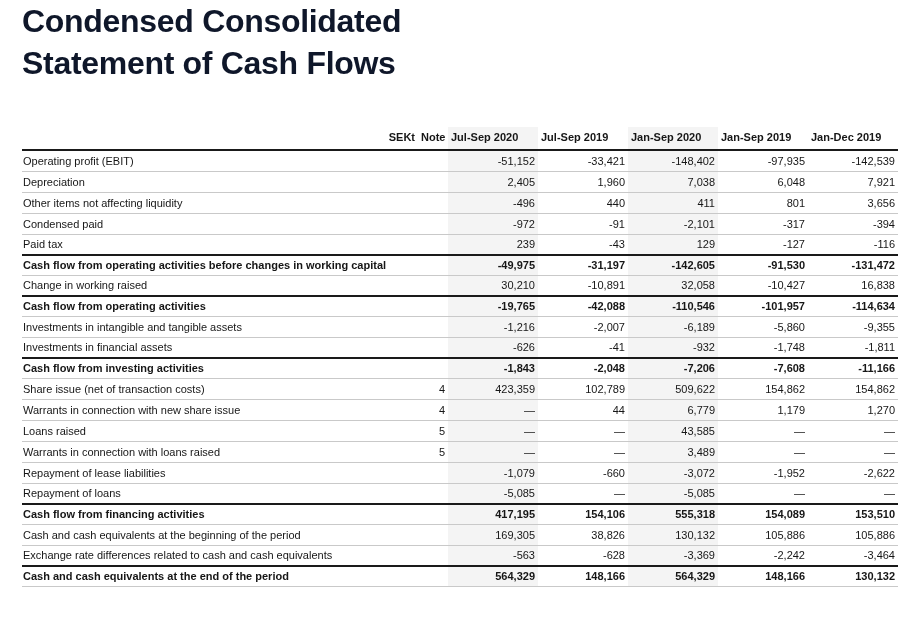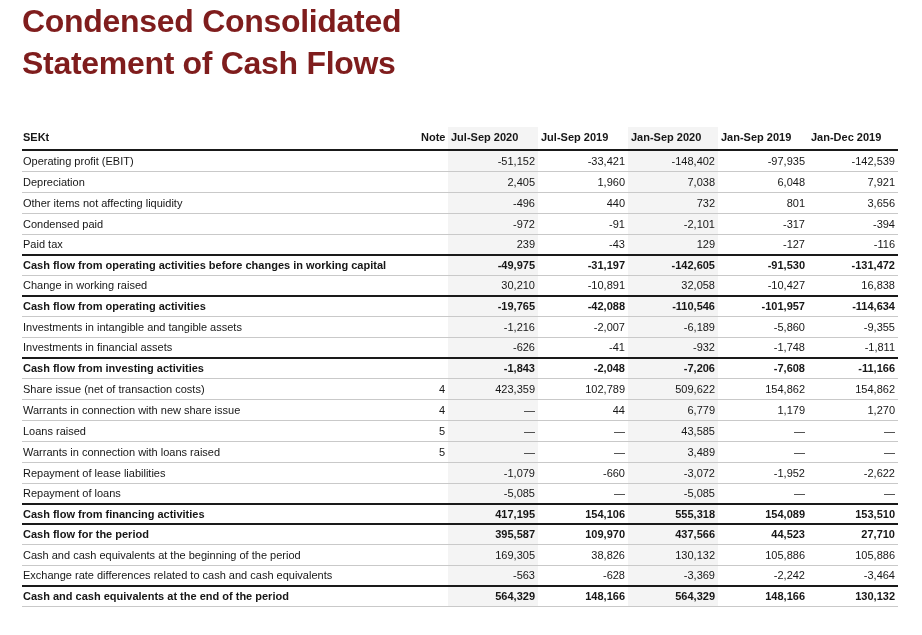--- a/index.html
+++ b/index.html
@@ -10,40 +10,40 @@
   }
   *{box-sizing:border-box;}
   html,body{margin:0;padding:0;}
   body{
     width:922px;height:635px;background:#ffffff;
     font-family:"Liberation Sans",sans-serif;color:var(--text);
   }
   .page{position:relative;width:922px;height:635px;overflow:hidden;background:#fff;}
   .title{
     position:absolute;left:22px;top:0px;margin:0;
-    font-size:32px;line-height:42px;font-weight:700;color:#7f1d1d;
+    font-size:32px;line-height:42px;font-weight:700;color:#0f172a;
     max-width:500px;letter-spacing:-0.3px;
   }
   table.cashflow{
     position:absolute;left:22px;top:127px;width:876px;
     border-collapse:collapse;table-layout:fixed;
   }
   col.c-label{width:396px;}
   col.c-note{width:30px;}
   col.c-period{width:90px;}
   th,td{
     font-size:11px;height:21px;padding:0 3px;
     vertical-align:middle;white-space:nowrap;overflow:hidden;
   }
   thead th{
     font-weight:700;text-align:left;height:23px;
     vertical-align:bottom;padding-bottom:6px;
     border-bottom:2px solid var(--section-border);
   }
-  thead th.label-head{text-align:left;padding-left:1px;}
+  thead th.label-head{text-align:right;padding-left:1px;}
   tbody td{border-top:1px solid var(--row-border);}
   tbody tr:first-child td{border-top:none;}
   tbody tr.total-row td{font-weight:700;border-top:2px solid var(--section-border);height:20px;}
   tbody tr:last-child td{border-bottom:1px solid var(--row-border);}
   td.label-cell{text-align:left;padding-left:1px;}
   td.note-cell,td.num-cell{text-align:right;}
   .shaded{background:var(--shade);}
 </style>
 </head>
 <body>
@@ -89,21 +89,21 @@
           <td class="num-cell">1,960</td>
           <td class="num-cell shaded">7,038</td>
           <td class="num-cell">6,048</td>
           <td class="num-cell">7,921</td>
         </tr>
         <tr>
           <td class="label-cell">Other items not affecting liquidity</td>
           <td class="note-cell"></td>
           <td class="num-cell shaded">-496</td>
           <td class="num-cell">440</td>
-          <td class="num-cell shaded">732</td>
+          <td class="num-cell shaded">411</td>
           <td class="num-cell">801</td>
           <td class="num-cell">3,656</td>
         </tr>
         <tr>
           <td class="label-cell">Condensed paid</td>
           <td class="note-cell"></td>
           <td class="num-cell shaded">-972</td>
           <td class="num-cell">-91</td>
           <td class="num-cell shaded">-2,101</td>
           <td class="num-cell">-317</td>
@@ -228,29 +228,20 @@
         </tr>
         <tr class="total-row">
           <td class="label-cell">Cash flow from financing activities</td>
           <td class="note-cell"></td>
           <td class="num-cell shaded">417,195</td>
           <td class="num-cell">154,106</td>
           <td class="num-cell shaded">555,318</td>
           <td class="num-cell">154,089</td>
           <td class="num-cell">153,510</td>
         </tr>
-        <tr class="total-row">
-          <td class="label-cell">Cash flow for the period</td>
-          <td class="note-cell"></td>
-          <td class="num-cell shaded">395,587</td>
-          <td class="num-cell">109,970</td>
-          <td class="num-cell shaded">437,566</td>
-          <td class="num-cell">44,523</td>
-          <td class="num-cell">27,710</td>
-        </tr>
         <tr>
           <td class="label-cell">Cash and cash equivalents at the beginning of the period</td>
           <td class="note-cell"></td>
           <td class="num-cell shaded">169,305</td>
           <td class="num-cell">38,826</td>
           <td class="num-cell shaded">130,132</td>
           <td class="num-cell">105,886</td>
           <td class="num-cell">105,886</td>
         </tr>
         <tr>

